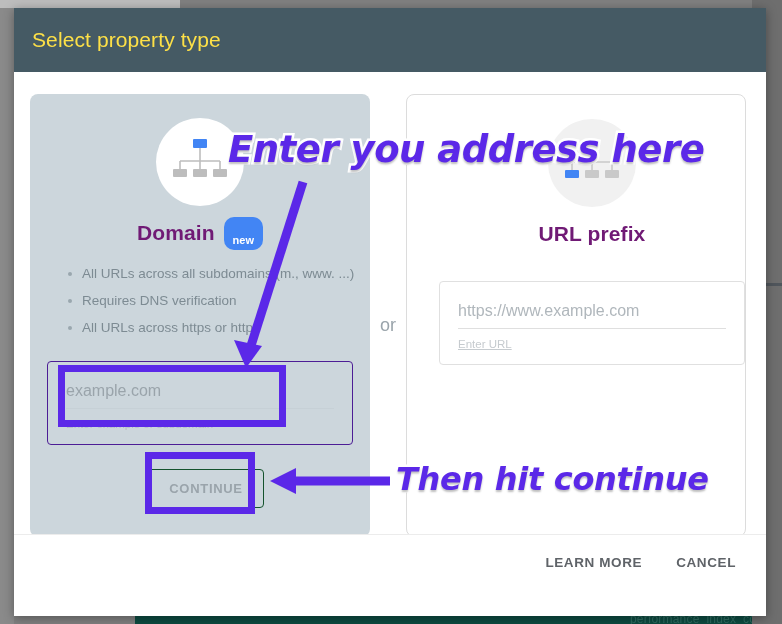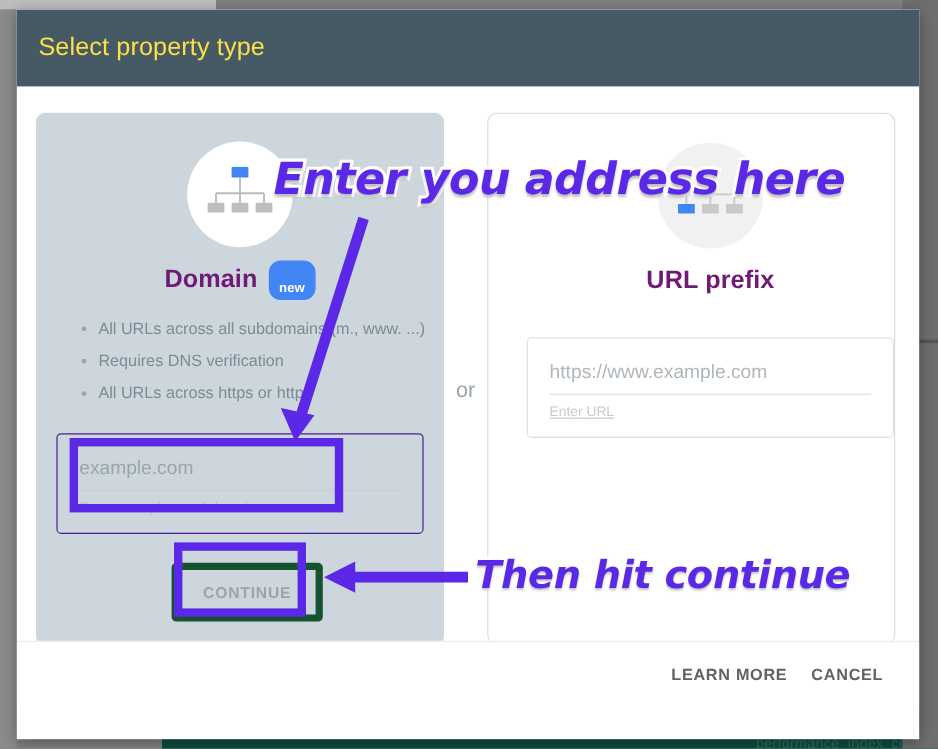--- a/index.html
+++ b/index.html
@@ -204,21 +204,21 @@
   }
   .field-hint {
     font-size: 11.5px;
     color: #b3bcc2;
     margin-top: 9px;
   }
   #card-urlprefix .field-hint { color: #c6cbcf; text-decoration: underline; }
 
   #continue-button {
     margin-top: 24px;
-    border: 6px solid #14532d;
+    border: 1px solid #14532d;
     border-radius: 4px;
     background: transparent;
     color: #9aa4ab;
     font-size: 13px;
     font-weight: bold;
     letter-spacing: .7px;
     padding: 11px 20px;
     font-family: "Liberation Sans", sans-serif;
     margin-left: 12px;
   }
@@ -235,20 +235,21 @@
   #dialog-footer {
     position: absolute;
     left: 0;
     right: 0;
     bottom: 26px;
     height: 56px;
     border-top: 1px solid #ececec;
     display: flex;
     align-items: center;
     justify-content: flex-end;
+    gap: 14px;
     padding-right: 20px;
     box-sizing: border-box;
     background: #ffffff;
   }
   .footer-button {
     background: transparent;
     border: none;
     color: #5f6368;
     font-size: 13.5px;
     font-weight: bold;

